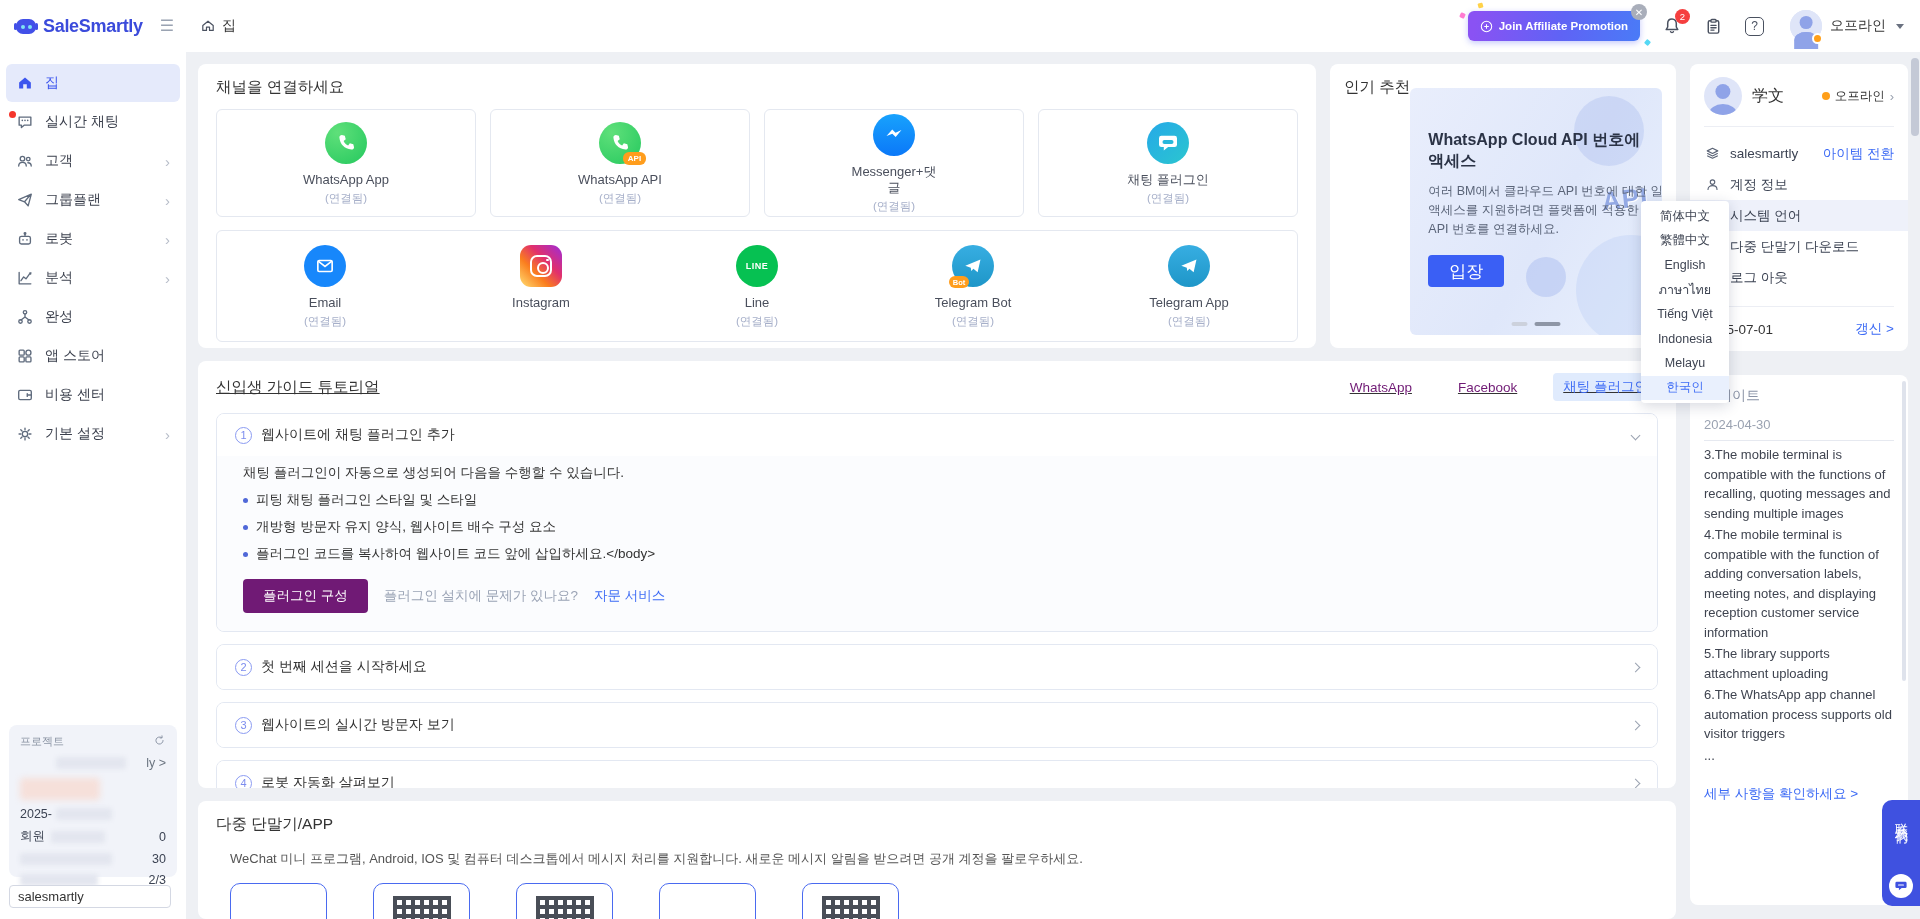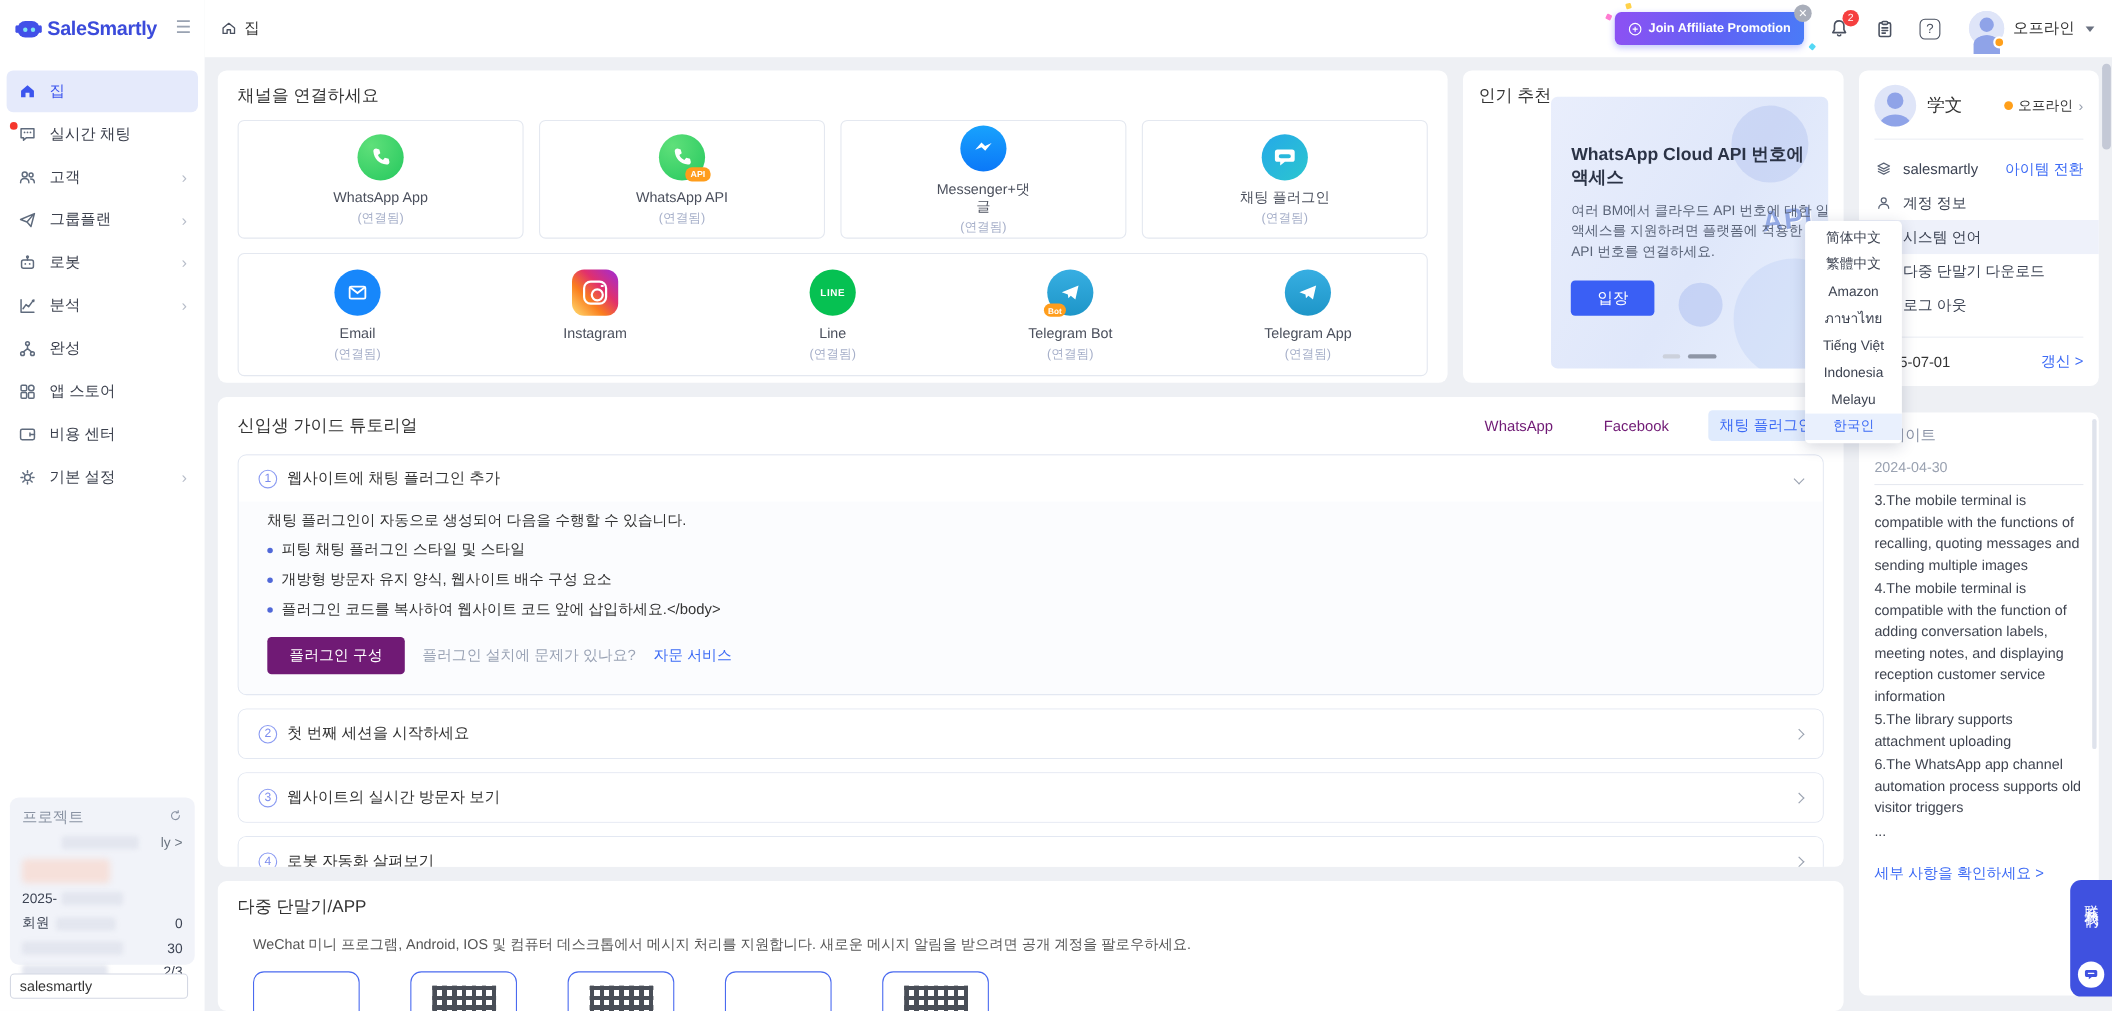--- a/index.html
+++ b/index.html
@@ -23,21 +23,21 @@
   .nav-item .nicon { width:18px; height:18px; margin-right:11px; flex:none; position:relative; display:flex; align-items:center; justify-content:center; }
   .nav-item .nlabel { font-size:14px; }
   .nav-item .nchev { margin-left:auto; color:#b7bdc9; font-size:15px; }
   .nav-item.active { background:#e5eafb; color:#3c55ee; }
   .nav-item.active .nlabel { color:#3c55ee; }
   .reddot { position:absolute; left:-7px; top:-2px; width:7px; height:7px; border-radius:50%; background:#f5362c; }
   svg.sic { stroke:#5f6b7d; fill:none; stroke-width:1.5; stroke-linecap:round; stroke-linejoin:round; }
   .active svg.sic { stroke:#3c55ee; }
 
   .project-box { position:absolute; left:9px; right:9px; bottom:42px; height:152px; background:#f1f3f9; border-radius:8px; padding:9px 11px; font-size:12.5px; }
-  .pb-head { display:flex; align-items:center; color:#8a93a3; font-size:14px; }
+  .pb-head { display:flex; align-items:center; color:#8a93a3; font-size:11px; }
   .pb-row { display:flex; align-items:center; margin-top:7px; color:#3c4353; }
   .blurb { height:12px; border-radius:3px; background:#e3e6ef; filter:blur(2px); }
   .pb-link { margin-left:auto; color:#6b7480; font-size:12.5px; }
   .pb-right { margin-left:auto; color:#3c4353; }
   .pb-pink { height:22px; width:80px; background:#f6e0da; filter:blur(3px); border-radius:4px; margin-top:8px; }
   .ws-input { position:absolute; left:9px; right:15px; bottom:11px; height:23px; background:#fff; border:1px solid #d4d8e3; border-radius:4px; font-size:13px; color:#333; display:flex; align-items:center; padding:0 8px; }
 
   
   .topbar { position:absolute; left:186px; right:0; top:0; height:52px; background:#fff; display:flex; align-items:center; padding:0 16px 0 14px; z-index:10; }
   .crumb { display:flex; align-items:center; gap:6px; font-size:14px; color:#333; }
@@ -91,28 +91,28 @@
   
   .recommend-card { width:346px; flex:none; padding:13px 14px; display:flex; flex-direction:row; }
   .banner { margin-top:11px; flex:1; border-radius:6px; position:relative; overflow:hidden; background:linear-gradient(120deg,#e9eefc 0%,#dfe7fa 55%,#e9f0fd 100%); padding:42px 16px 0 18px; }
   .bn-circle { position:absolute; border-radius:50%; background:rgba(150,173,235,.28); }
   .bc1 { width:70px; height:70px; right:18px; top:8px; }
   .bc2 { width:110px; height:110px; right:-24px; bottom:-10px; background:rgba(160,185,240,.22); }
   .bc3 { width:40px; height:40px; right:96px; bottom:38px; background:rgba(150,173,235,.35); }
   .bn-api { position:absolute; right:14px; top:96px; font-size:26px; font-weight:bold; color:#93a9e4; transform:rotate(-6deg); letter-spacing:1px; text-shadow:1px 1px 0 #fff; }
   .bn-title { font-size:16px; font-weight:bold; color:#2b3346; position:relative; z-index:2; }
   .bn-desc { font-size:12.5px; color:#5a6478; line-height:19px; margin-top:10px; width:262px; position:relative; z-index:2; }
-  .bn-btn { margin-top:16px; width:76px; height:32px; border-radius:4px; background:#3a5ff5; color:#fff; font-size:14px; display:flex; align-items:center; justify-content:center; cursor:pointer; position:relative; z-index:2; }
+  .bn-btn { margin-top:16px; width:76px; height:32px; border-radius:4px; background:#3a5ff5; color:#fff; font-size:17px; display:flex; align-items:center; justify-content:center; cursor:pointer; position:relative; z-index:2; }
   .bn-dots { position:absolute; left:50%; transform:translateX(-50%); bottom:9px; display:flex; gap:7px; z-index:2; }
   .bn-dots .d { height:4px; border-radius:2px; background:#ccd1dc; width:16px; cursor:pointer; }
   .bn-dots .d.on { background:#8e96a6; width:26px; }
 
   
   .tutorial-card { height:427px; padding:12px 18px; flex:none; overflow:hidden; }
-  .tut-head { display:flex; align-items:center; }
+  .tut-head { display:flex; align-items:center;text-decoration:underline; }
   .tabs { margin-left:auto; display:flex; align-items:center; gap:26px; }
   .tab { font-size:13.5px; color:#701a75; cursor:pointer; padding:5px 10px; border-radius:4px; }
   .tab.on { background:#e0ebfd; color:#3d6bf5; }
   .acc { border:1px solid #e3e8f2; border-radius:8px; margin-top:12px; overflow:hidden; }
   .acc-head { height:42px; display:flex; align-items:center; padding:0 18px; cursor:pointer; background:#fff; }
   .numc { width:17px; height:17px; border:1.3px solid #8b9bf2; border-radius:50%; color:#7c8cee; font-size:11px; display:flex; align-items:center; justify-content:center; margin-right:9px; flex:none; }
   .acc-title { font-size:14px; color:#333; }
   .chev { width:7px; height:7px; border-right:1.6px solid #9aa2b0; border-bottom:1.6px solid #9aa2b0; margin-left:auto; }
   .chev.down { transform:rotate(45deg); }
   .chev.right { transform:rotate(-45deg); }
@@ -640,21 +640,21 @@
         <div class="up-ellipsis">...</div>
         <span class="link up-link">세부 사항을 확인하세요 &gt;</span>
         <span class="up-scroll"></span>
       </section>
     </div>
   </div>
 
   <div class="lang-menu">
     <div class="lang-item">简体中文</div>
     <div class="lang-item">繁體中文</div>
-    <div class="lang-item">Amazon</div>
+    <div class="lang-item">English</div>
     <div class="lang-item">ภาษาไทย</div>
     <div class="lang-item">Tiếng Việt</div>
     <div class="lang-item">Indonesia</div>
     <div class="lang-item">Melayu</div>
     <div class="lang-item sel">한국인</div>
   </div>
 
   <div class="contact-tab">
     <span class="contact-label">联系我们</span>
     <span class="contact-bubble">

